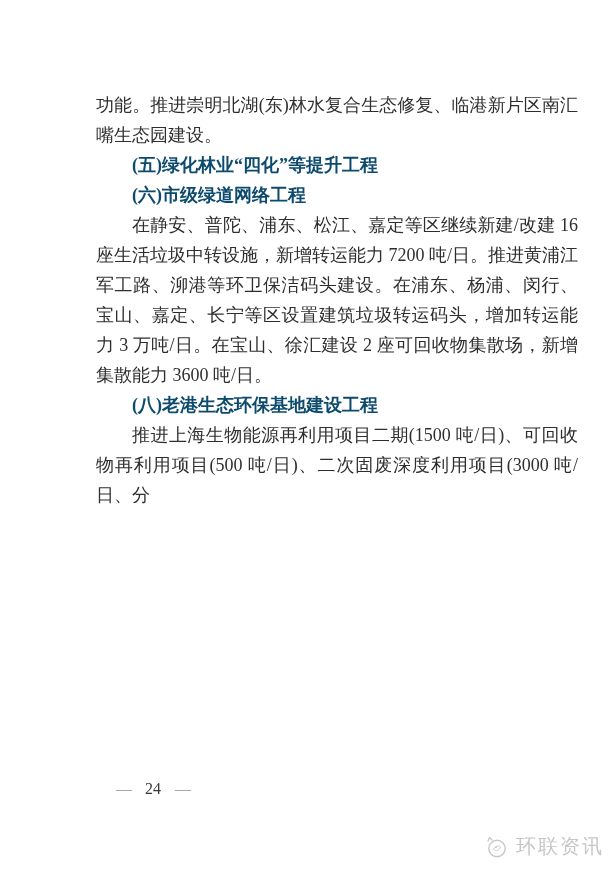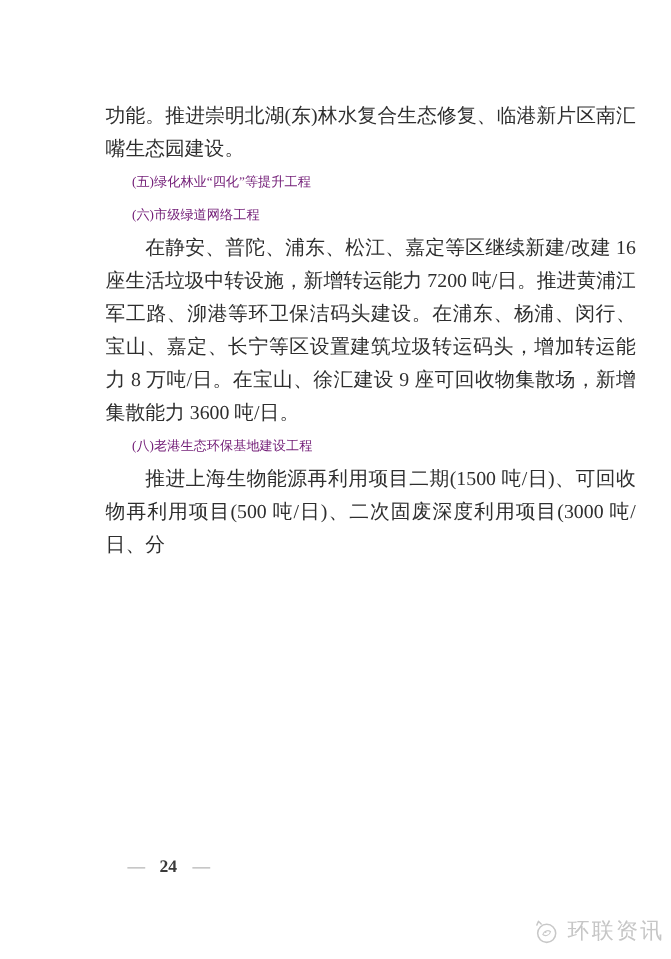--- a/index.html
+++ b/index.html
@@ -29,45 +29,44 @@
     text-align: justify;
     text-align-last: left;
     text-indent: 2em;
     margin: 0;
     color: #2e2e2e;
   }
   .body-para.no-indent {
     text-indent: 0;
   }
   .section-heading {
-    font-size: 12px;
+    font-size: 18px;
     line-height: 30px;
-    font-weight: 400;
+    font-weight: 700;
     text-indent: 2em;
     margin: 0;
-    color: #701a75;
+    color: #0c4a6e;
   }
   .page-footer {
     position: absolute;
     left: 84px;
     top: 778px;
     display: flex;
     align-items: center;
     gap: 14px;
     font-size: 16px;
     line-height: 22px;
   }
   .page-footer .dash {
     color: #9a9a9a;
     letter-spacing: -1px;
   }
   .page-footer .num {
     color: #3a3a3a;
     font-size: 16px;
-    font-weight: bold;
   }
   .watermark {
     position: absolute;
     right: 12px;
     bottom: 12px;
     display: flex;
     align-items: center;
     gap: 8px;
   }
   .watermark .wm-text {
@@ -83,21 +82,21 @@
 </style>
 </head>
 <body>
 
 <div class="page">
 
   <div class="content">
     <p class="body-para no-indent">功能。推进崇明北湖(东)林水复合生态修复、临港新片区南汇嘴生态园建设。</p>
     <p class="section-heading">(五)绿化林业“四化”等提升工程</p>
     <p class="section-heading">(六)市级绿道网络工程</p>
-    <p class="body-para">在静安、普陀、浦东、松江、嘉定等区继续新建/改建 16 座生活垃圾中转设施，新增转运能力 7200 吨/日。推进黄浦江军工路、泖港等环卫保洁码头建设。在浦东、杨浦、闵行、宝山、嘉定、长宁等区设置建筑垃圾转运码头，增加转运能力 8 万吨/日。在宝山、徐汇建设 9 座可回收物集散场，新增集散能力 3600 吨/日。</p>
+    <p class="body-para">在静安、普陀、浦东、松江、嘉定等区继续新建/改建 16 座生活垃圾中转设施，新增转运能力 7200 吨/日。推进黄浦江军工路、泖港等环卫保洁码头建设。在浦东、杨浦、闵行、宝山、嘉定、长宁等区设置建筑垃圾转运码头，增加转运能力 3 万吨/日。在宝山、徐汇建设 2 座可回收物集散场，新增集散能力 3600 吨/日。</p>
     <p class="section-heading">(八)老港生态环保基地建设工程</p>
     <p class="body-para">推进上海生物能源再利用项目二期(1500 吨/日)、可回收物再利用项目(500 吨/日)、二次固废深度利用项目(3000 吨/日、分</p>
   </div>
 
   <div class="page-footer">
     <span class="dash">—</span>
     <span class="num">24</span>
     <span class="dash">—</span>
   </div>
 

